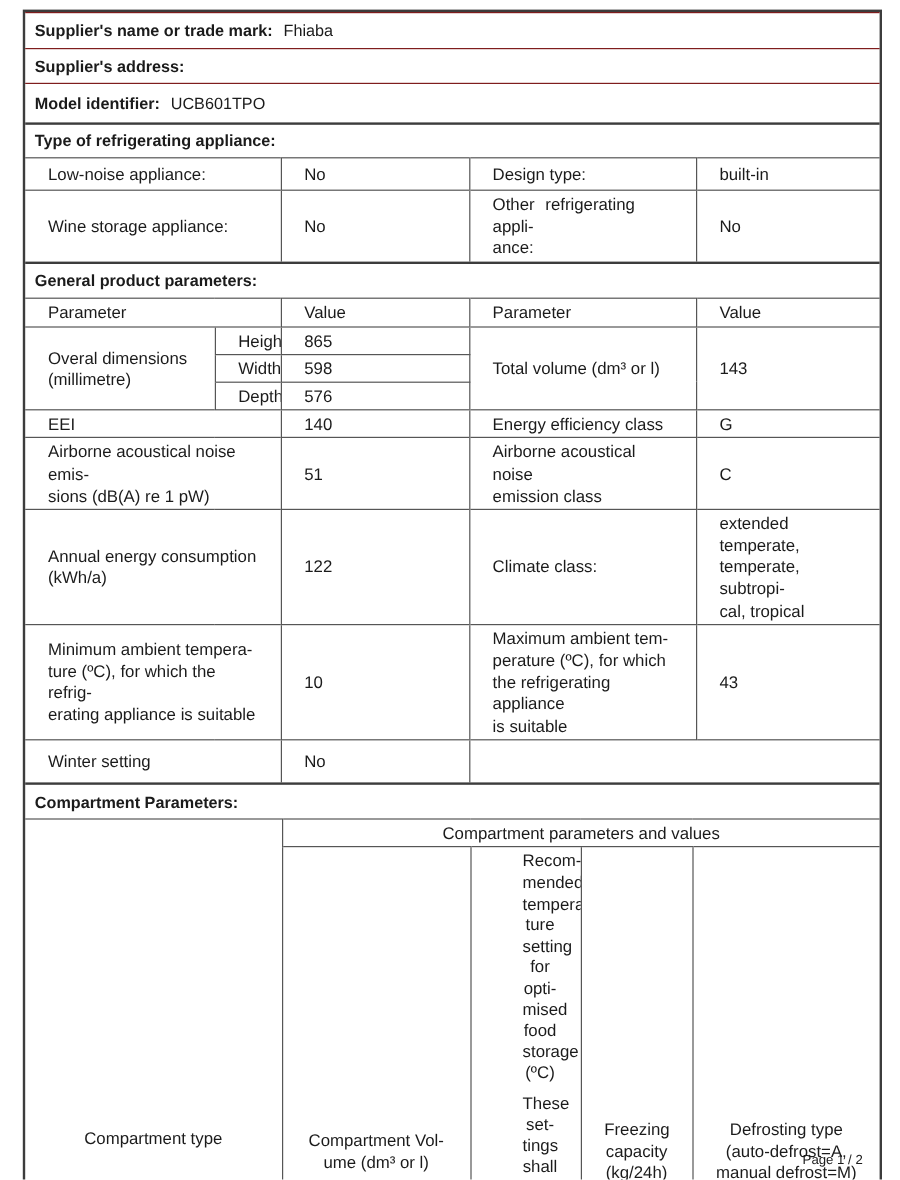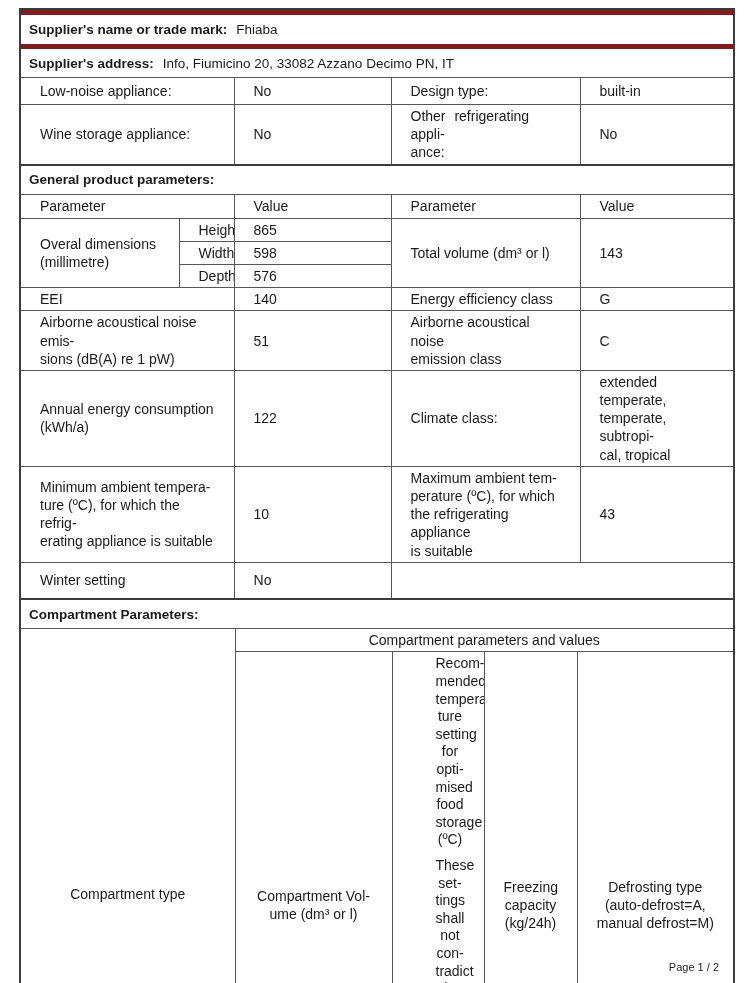--- a/index.html
+++ b/index.html
@@ -25,21 +25,21 @@
     letter-spacing: -0.4px;
     margin: 0 0 5px 0;
     line-height: 1.15;
   }
   .regulation {
     font-size: 13.5px;
     line-height: 21px;
     white-space: pre-line;
   }
   .kv-row {
-    border-top: 5px solid #7f1d1d;
+    border-top: 1px solid #7f1d1d;
     display: flex; align-items: center;
     padding: 0 8px;
     font-size: 13.5px;
   }
   .kv-row .lbl { font-weight: 700; }
   .kv-row .val { margin-left: 9px; }
   .row-name { height: 29px; }
   .row-addr { height: 28px; align-items: center; }
   .row-model { height: 32px; }
   .heading-row {
@@ -93,23 +93,27 @@
 
 <div class="sheet">
 
 
   <div class="kv-row row-name">
     <span class="lbl">Supplier's name or trade mark:</span>
     <span class="val">Fhiaba</span>
   </div>
   <div class="kv-row row-addr">
     <span class="lbl">Supplier's address:</span>
-    <span class="val">Info, Fiumicino 20, 33082 Azzano Decimo PN, IT</span>
   </div>
-
+  <div class="kv-row row-model">
+    <span class="lbl">Model identifier:</span>
+    <span class="val">UCB601TPO</span>
+  </div>
+
+  <div class="heading-row h-type">Type of refrigerating appliance:</div>
 
   <table>
     <colgroup>
         <col style="width:213px">
         <col style="width:157px">
         <col style="width:189px">
         <col style="width:153px">
       </colgroup>
     <tbody>
         <tr class="fr" style="height:27px">

